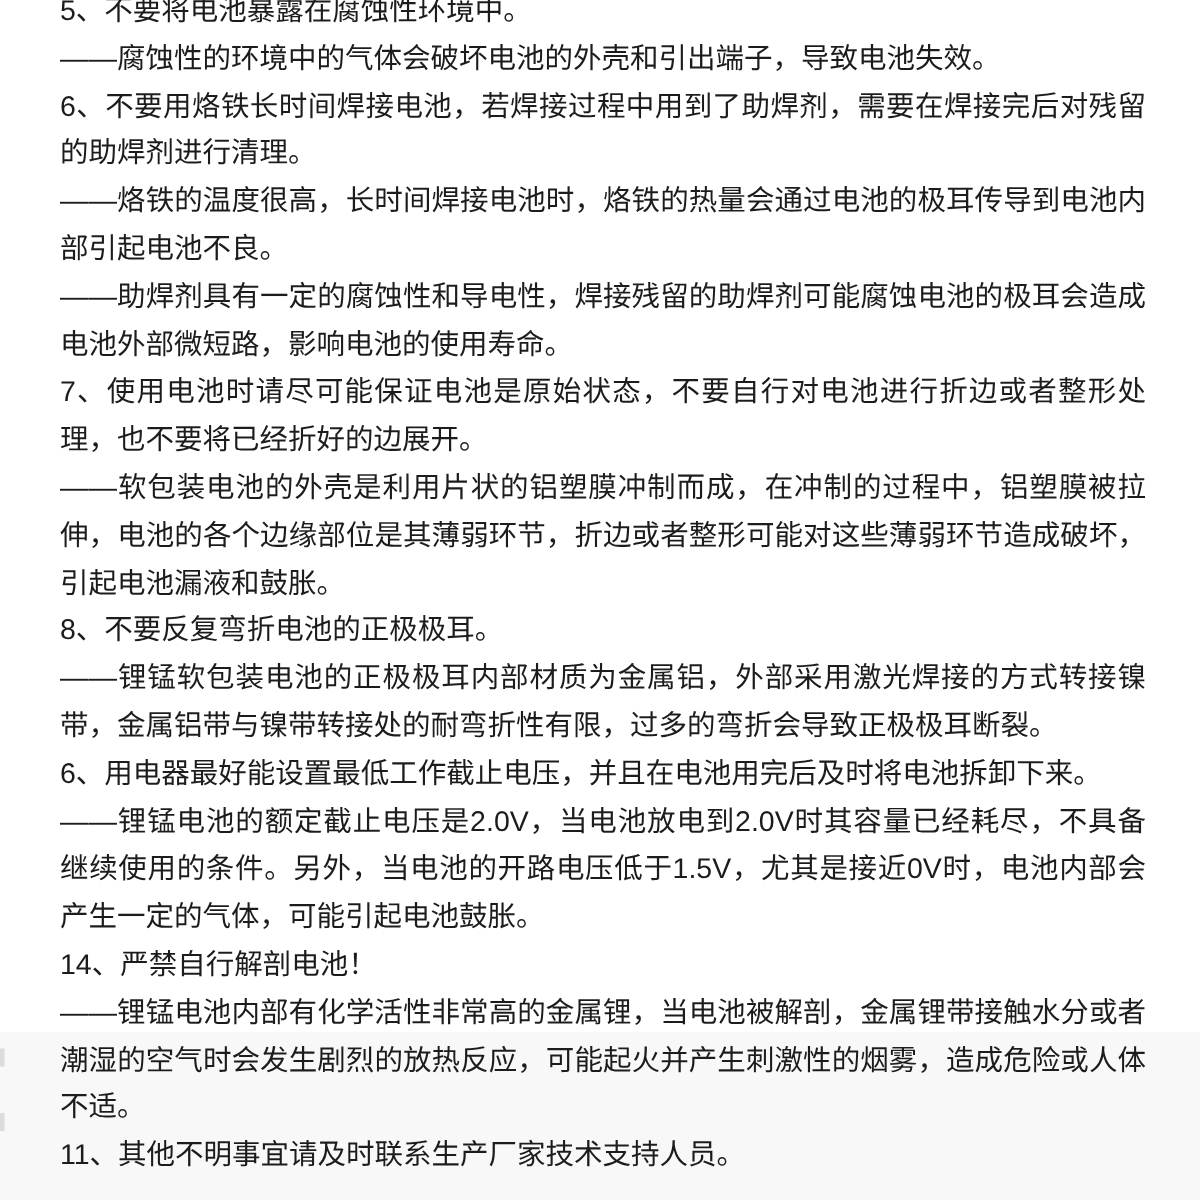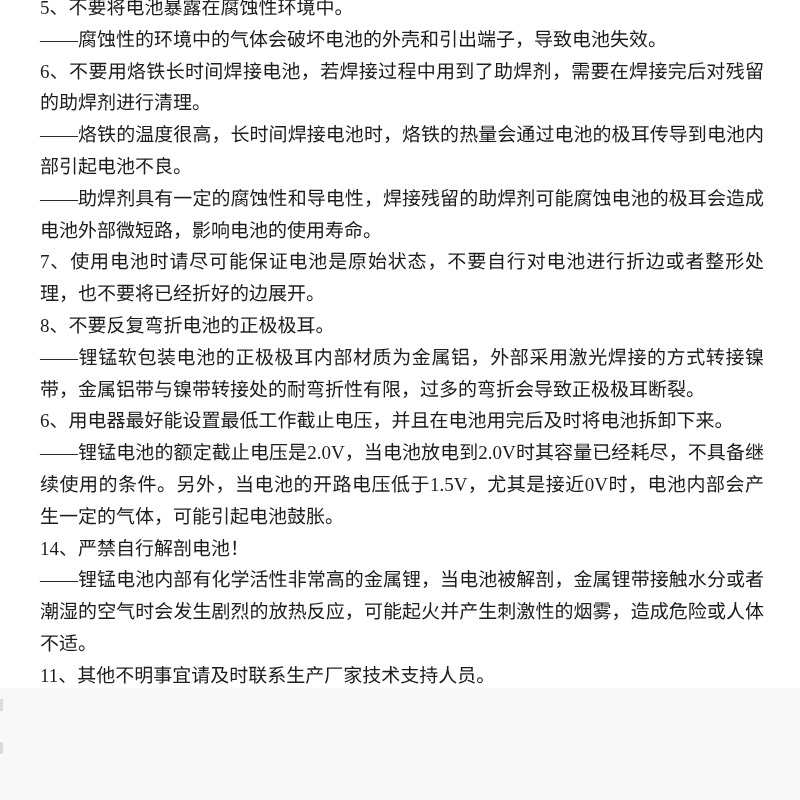--- a/index.html
+++ b/index.html
@@ -6,21 +6,21 @@
     margin: 0;
     padding: 0;
     background: #ffffff;
   }
   .page {
     position: relative;
     width: 800px;
     height: 800px;
     overflow: hidden;
     background: #ffffff;
-    font-family: Liberation Serif, serif;
+    font-family: Liberation Sans, sans-serif;
   }
   
   .bottom-band {
     position: absolute;
     left: 0;
     top: 688px;
     width: 800px;
     height: 112px;
     background: #f8f8f9;
     z-index: 0;
@@ -62,20 +62,21 @@
   <div class="edge-mark m1"></div>
   <div class="edge-mark m2"></div>
 
   <div class="doc-body">
     <p>5、不要将电池暴露在腐蚀性环境中。</p>
     <p>——腐蚀性的环境中的气体会破坏电池的外壳和引出端子，导致电池失效。</p>
     <p>6、不要用烙铁长时间焊接电池，若焊接过程中用到了助焊剂，需要在焊接完后对残留的助焊剂进行清理。</p>
     <p>——烙铁的温度很高，长时间焊接电池时，烙铁的热量会通过电池的极耳传导到电池内部引起电池不良。</p>
     <p>——助焊剂具有一定的腐蚀性和导电性，焊接残留的助焊剂可能腐蚀电池的极耳会造成电池外部微短路，影响电池的使用寿命。</p>
     <p>7、使用电池时请尽可能保证电池是原始状态，不要自行对电池进行折边或者整形处理，也不要将已经折好的边展开。</p>
+    <p>——软包装电池的外壳是利用片状的铝塑膜冲制而成，在冲制的过程中，铝塑膜被拉伸，电池的各个边缘部位是其薄弱环节，折边或者整形可能对这些薄弱环节造成破坏，引起电池漏液和鼓胀。</p>
     <p>8、不要反复弯折电池的正极极耳。</p>
     <p>——锂锰软包装电池的正极极耳内部材质为金属铝，外部采用激光焊接的方式转接镍带，金属铝带与镍带转接处的耐弯折性有限，过多的弯折会导致正极极耳断裂。</p>
     <p>6、用电器最好能设置最低工作截止电压，并且在电池用完后及时将电池拆卸下来。</p>
     <p>——锂锰电池的额定截止电压是2.0V，当电池放电到2.0V时其容量已经耗尽，不具备继续使用的条件。另外，当电池的开路电压低于1.5V，尤其是接近0V时，电池内部会产生一定的气体，可能引起电池鼓胀。</p>
     <p>14、严禁自行解剖电池！</p>
     <p>——锂锰电池内部有化学活性非常高的金属锂，当电池被解剖，金属锂带接触水分或者潮湿的空气时会发生剧烈的放热反应，可能起火并产生刺激性的烟雾，造成危险或人体不适。</p>
     <p>11、其他不明事宜请及时联系生产厂家技术支持人员。</p>
   </div>
 </div>
 

